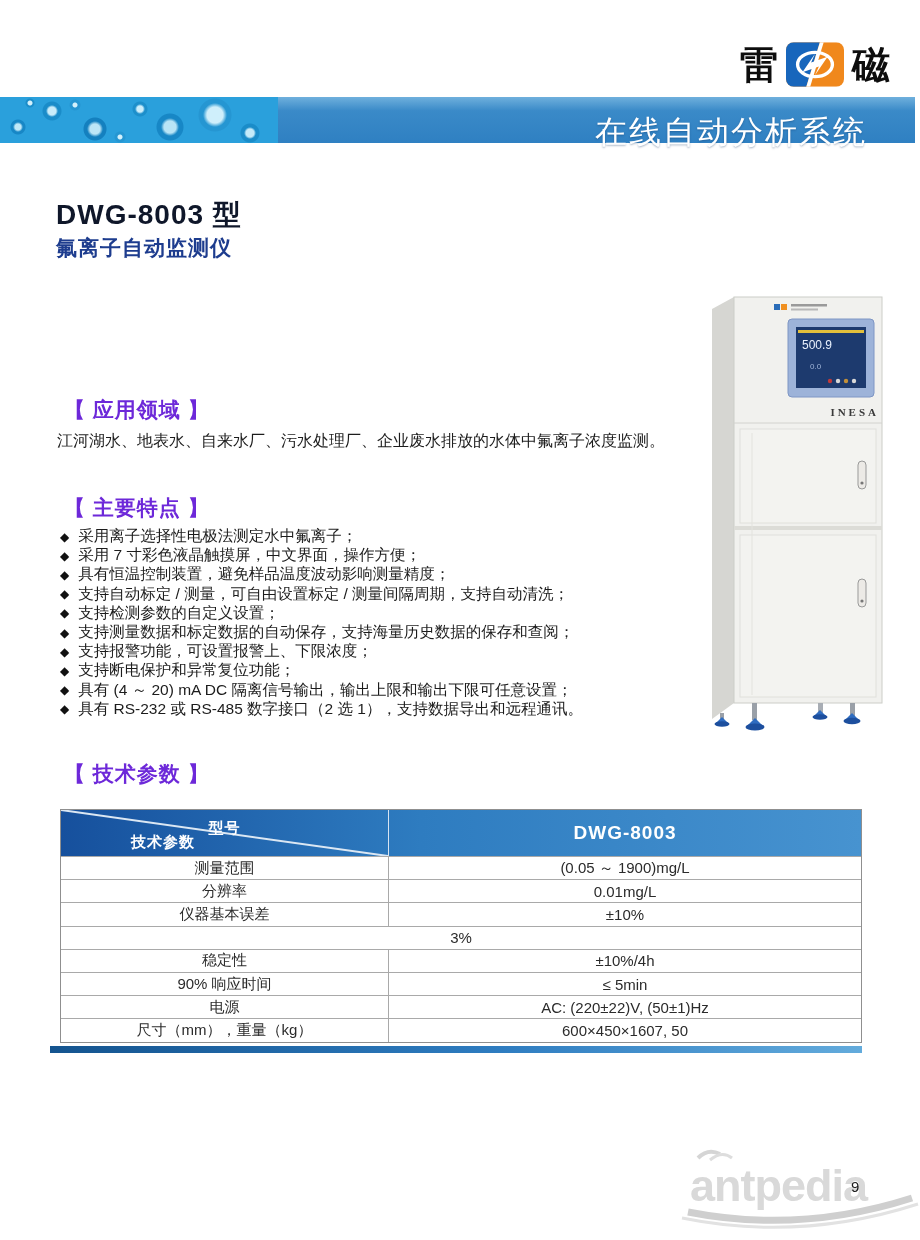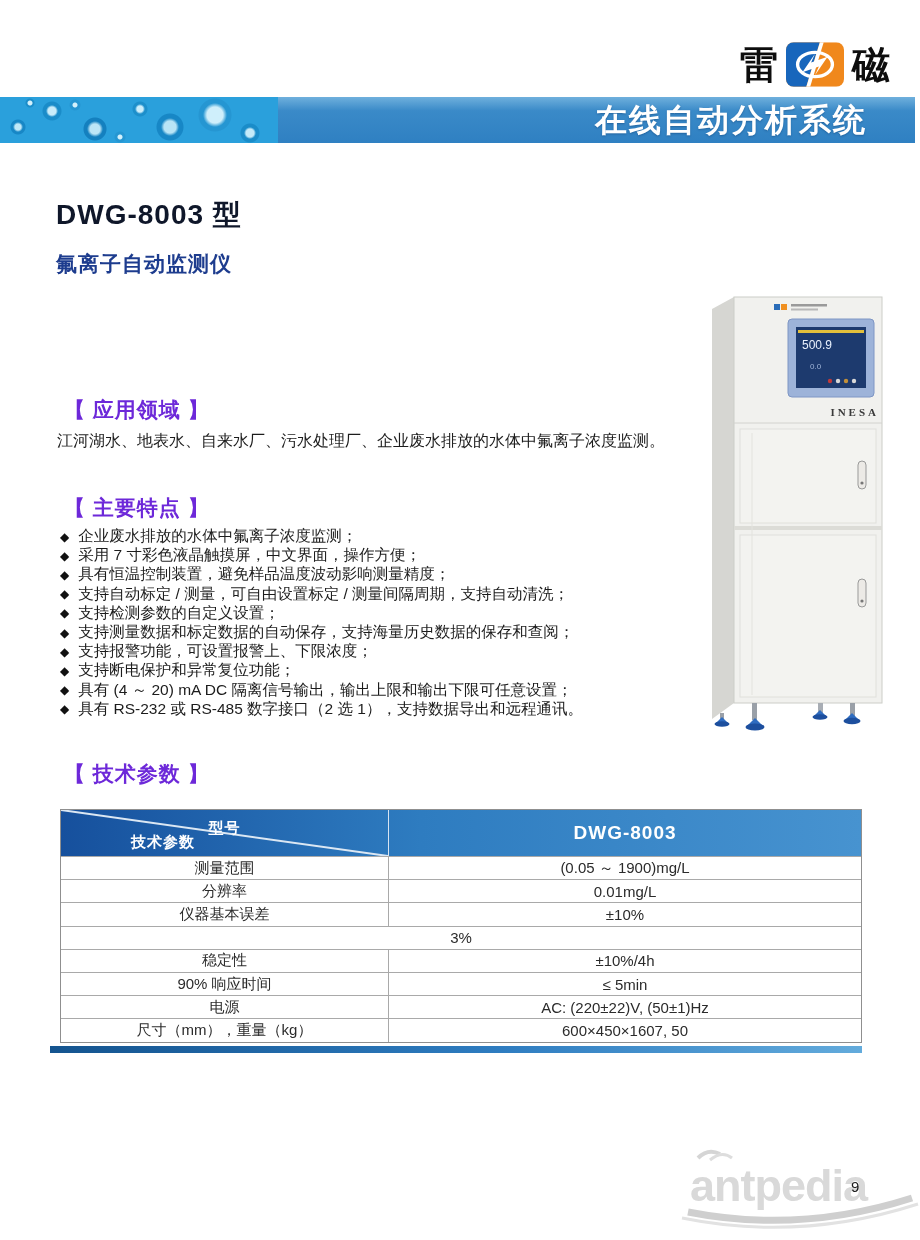--- a/index.html
+++ b/index.html
@@ -20,28 +20,28 @@
       radial-gradient(circle at 18px 30px, #bfe8f8 0 3px, #1787c6 5px 7px, rgba(0,0,0,0) 8px),
       radial-gradient(circle at 52px 14px, #c9ecfa 0 4px, #1a8cc9 6px 9px, rgba(0,0,0,0) 10px),
       radial-gradient(circle at 95px 32px, #bde6f7 0 5px, #1480bf 8px 11px, rgba(0,0,0,0) 12px),
       radial-gradient(circle at 140px 12px, #cdeefb 0 3px, #1d8fcb 5px 7px, rgba(0,0,0,0) 8px),
       radial-gradient(circle at 170px 30px, #b8e4f6 0 6px, #1787c6 9px 13px, rgba(0,0,0,0) 14px),
       radial-gradient(circle at 215px 18px, #cfeffb 0 8px, #2596d2 12px 16px, rgba(0,0,0,0) 17px),
       radial-gradient(circle at 250px 36px, #c4eaf9 0 4px, #1a8cc9 6px 9px, rgba(0,0,0,0) 10px),
       radial-gradient(circle at 75px 8px, #d4f1fc 0 2px, #2596d2 3px 5px, rgba(0,0,0,0) 6px),
       radial-gradient(circle at 120px 40px, #d4f1fc 0 2px, #2596d2 3px 5px, rgba(0,0,0,0) 6px),
       radial-gradient(circle at 30px 6px, #d4f1fc 0 2px, #1a8cc9 3px 4px, rgba(0,0,0,0) 5px);}
-  .banner-title{position:absolute;right:48px;top:4px;height:40px;display:flex;align-items:center;
-      color:#fff;font-size:32px;font-weight:700;letter-spacing:2px;
+  .banner-title{position:absolute;right:48px;top:16px;height:40px;display:flex;align-items:center;
+      color:#fff;font-size:32px;font-weight:400;letter-spacing:2px;
       text-shadow:0 1px 2px rgba(0,40,90,.35);}
 
   
   .title-block{position:absolute;left:56px;top:196px;}
   .model-title{margin:0;font-size:28px;font-weight:900;color:#0f172a;letter-spacing:1px;}
-  .model-subtitle{margin:16px 0 0 0;font-size:21px;font-weight:600;color:#1d3c8e;letter-spacing:1px;}
+  .model-subtitle{margin:0 0 0 0;font-size:21px;font-weight:600;color:#1d3c8e;letter-spacing:1px;}
 
   
   .section-heading{position:absolute;left:64px;font-size:21px;font-weight:900;color:#6d28d9;letter-spacing:1px;}
   .heading-app{top:396px;}
   .heading-feat{top:494px;}
   .heading-spec{top:760px;}
   .app-body{position:absolute;left:57px;top:430px;width:620px;font-size:16px;color:#1c1c1c;line-height:22px;}
 
   .features{position:absolute;left:60px;top:527px;width:640px;}
   .feature-item{display:flex;align-items:center;height:19.2px;font-size:15.5px;color:#1c1c1c;white-space:nowrap;}
@@ -149,21 +149,21 @@
     </svg>
   </div>
 
   <div class="section-heading heading-app">【 应用领域 】</div>
   <div class="app-body">江河湖水、地表水、自来水厂、污水处理厂、企业废水排放的水体中氟离子浓度监测。</div>
 
   <div class="section-heading heading-feat">【 主要特点 】</div>
   <div class="features">
     <div class="feature-item">
         <span class="bullet">◆</span>
-        <span>企业废水排放的水体中氟离子浓度监测；</span>
+        <span>采用离子选择性电极法测定水中氟离子；</span>
       </div>
     <div class="feature-item">
         <span class="bullet">◆</span>
         <span>采用 7 寸彩色液晶触摸屏，中文界面，操作方便；</span>
       </div>
     <div class="feature-item">
         <span class="bullet">◆</span>
         <span>具有恒温控制装置，避免样品温度波动影响测量精度；</span>
       </div>
     <div class="feature-item">

